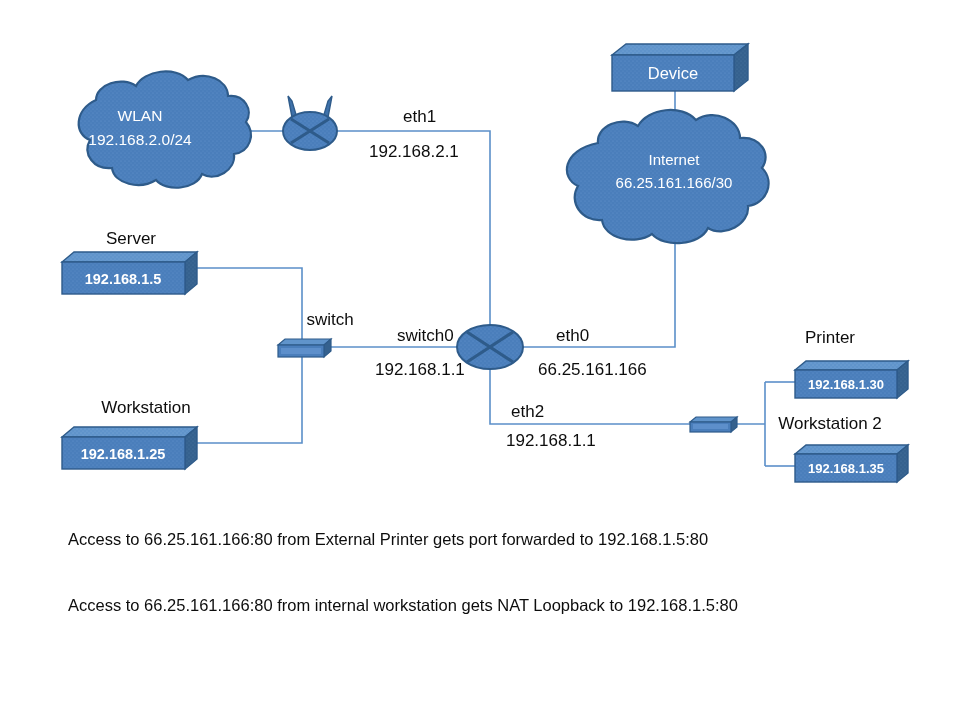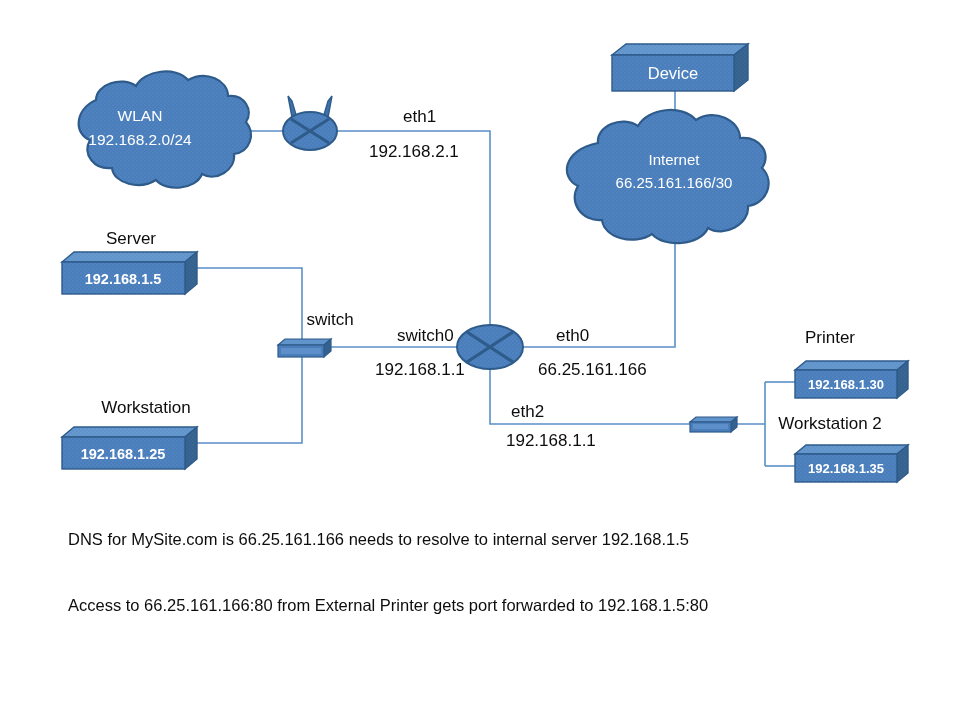--- a/index.html
+++ b/index.html
@@ -193,20 +193,20 @@
 
     <text x="397" y="341">switch0</text>
     <text x="375" y="375">192.168.1.1</text>
 
     <text x="511" y="417">eth2</text>
     <text x="506" y="446">192.168.1.1</text>
   </g>
 </svg>
 
 <div class="notes">
-  <div>DNS for MySite.com is 66.25.161.166 needs to resolve to internal server 192.168.1.5</div>
   <div>Access to 66.25.161.166:80 from External Printer gets port forwarded to 192.168.1.5:80</div>
+  <div>Access to 66.25.161.166:80 from internal workstation gets NAT Loopback to 192.168.1.5:80</div>
   
   
   
   
   
 </div>
 
 </body></html>

